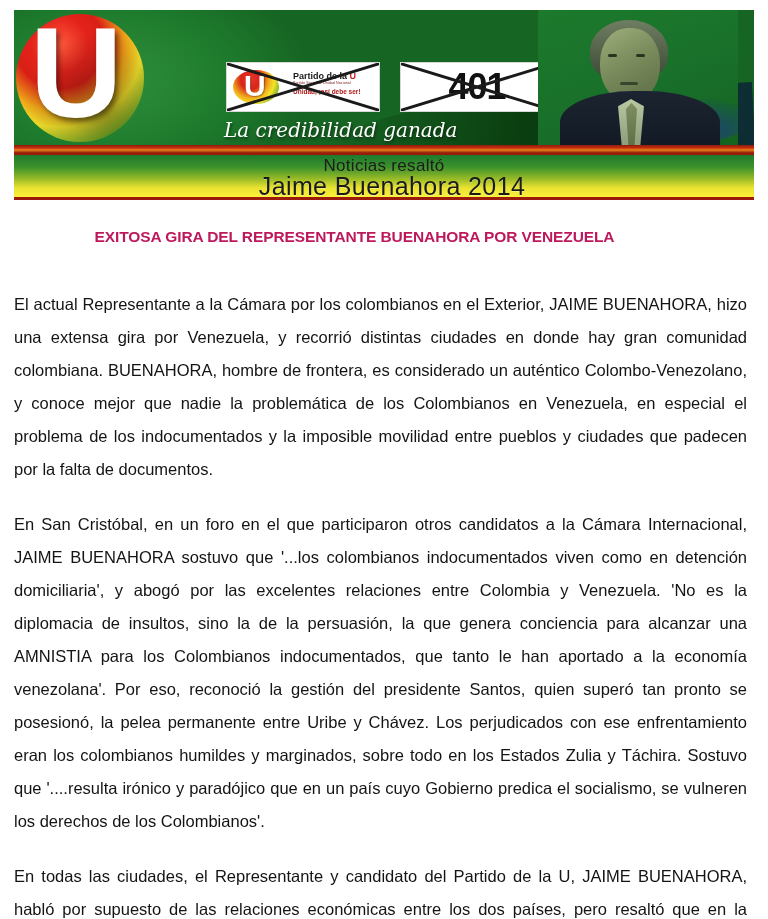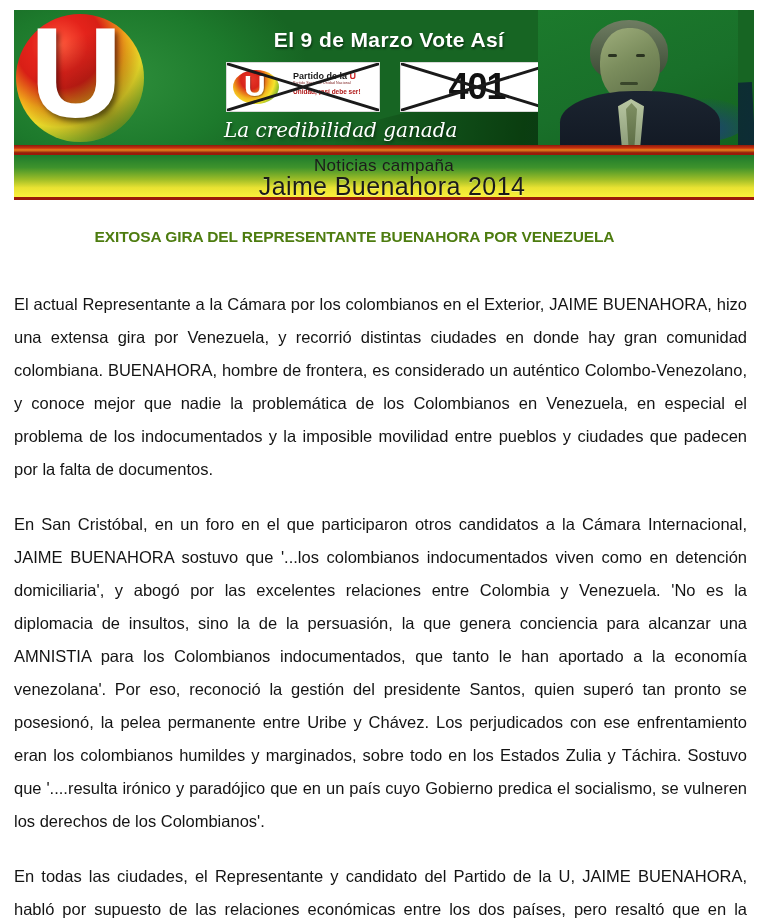--- a/index.html
+++ b/index.html
@@ -348,21 +348,21 @@
 
   
   .headline {
     position: absolute;
     left: 0;
     top: 228px;
     width: 709px;
     text-align: center;
     font-size: 15.5px;
     font-weight: bold;
-    color: #4d7c0f;
+    color: #be185d;
     letter-spacing: -0.1px;
   }
   .article {
     position: absolute;
     left: 14px;
     top: 288px;
     width: 740px;
   }
   .article p {
     margin: 0 7px 22px 0;
@@ -381,21 +381,20 @@
 
   <div class="banner-top">
     <div class="top-swoosh"></div>
 
     <div class="logo-wrap">
       <div class="sphere"></div>
       <div class="sphere-shade"></div>
       <div class="u-letter">U</div>
     </div>
 
-    <div class="slogan-top">El 9 de Marzo Vote Así</div>
 
     <div class="vote-boxes">
 
       <div class="vote-box party">
         <div class="party-mark">
           <div class="ring"></div>
           <div class="uu">U</div>
         </div>
         <div class="party-text">
           <div class="line1"><span>Partido de la </span><b>U</b></div>
@@ -431,21 +430,21 @@
       <div class="neck"></div>
       <div class="suit"></div>
       <div class="shirt"></div>
       <div class="tie"></div>
     </div>
   </div>
 
   <div class="strip"></div>
 
   <div class="banner-bottom">
-    <div class="noticias">Noticias campaña</div>
+    <div class="noticias">Noticias resaltó</div>
     <div class="campaign-name">Jaime Buenahora 2014</div>
   </div>
 
 </div>
 
 <div class="headline">EXITOSA GIRA DEL REPRESENTANTE BUENAHORA POR VENEZUELA</div>
 
 <div class="article">
   <p>El actual Representante a la Cámara por los colombianos en el Exterior, JAIME BUENAHORA, hizo una extensa gira por Venezuela, y recorrió distintas ciudades en donde hay gran comunidad colombiana. BUENAHORA, hombre de frontera, es considerado un auténtico Colombo-Venezolano, y conoce mejor que nadie la problemática de los Colombianos en Venezuela, en especial el problema de los indocumentados y la imposible movilidad entre pueblos y ciudades que padecen por la falta de documentos.</p>
   <p>En San Cristóbal, en un foro en el que participaron otros candidatos a la Cámara Internacional, JAIME BUENAHORA sostuvo que '...los colombianos indocumentados viven como en detención domiciliaria', y abogó por las excelentes relaciones entre Colombia y Venezuela. 'No es la diplomacia de insultos, sino la de la persuasión, la que genera conciencia para alcanzar una AMNISTIA para los Colombianos indocumentados, que tanto le han aportado a la economía venezolana'. Por eso, reconoció la gestión del presidente Santos, quien superó tan pronto se posesionó, la pelea permanente entre Uribe y Chávez. Los perjudicados con ese enfrentamiento eran los colombianos humildes y marginados, sobre todo en los Estados Zulia y Táchira. Sostuvo que '....resulta irónico y paradójico que en un país cuyo Gobierno predica el socialismo, se vulneren los derechos de los Colombianos'.</p>

